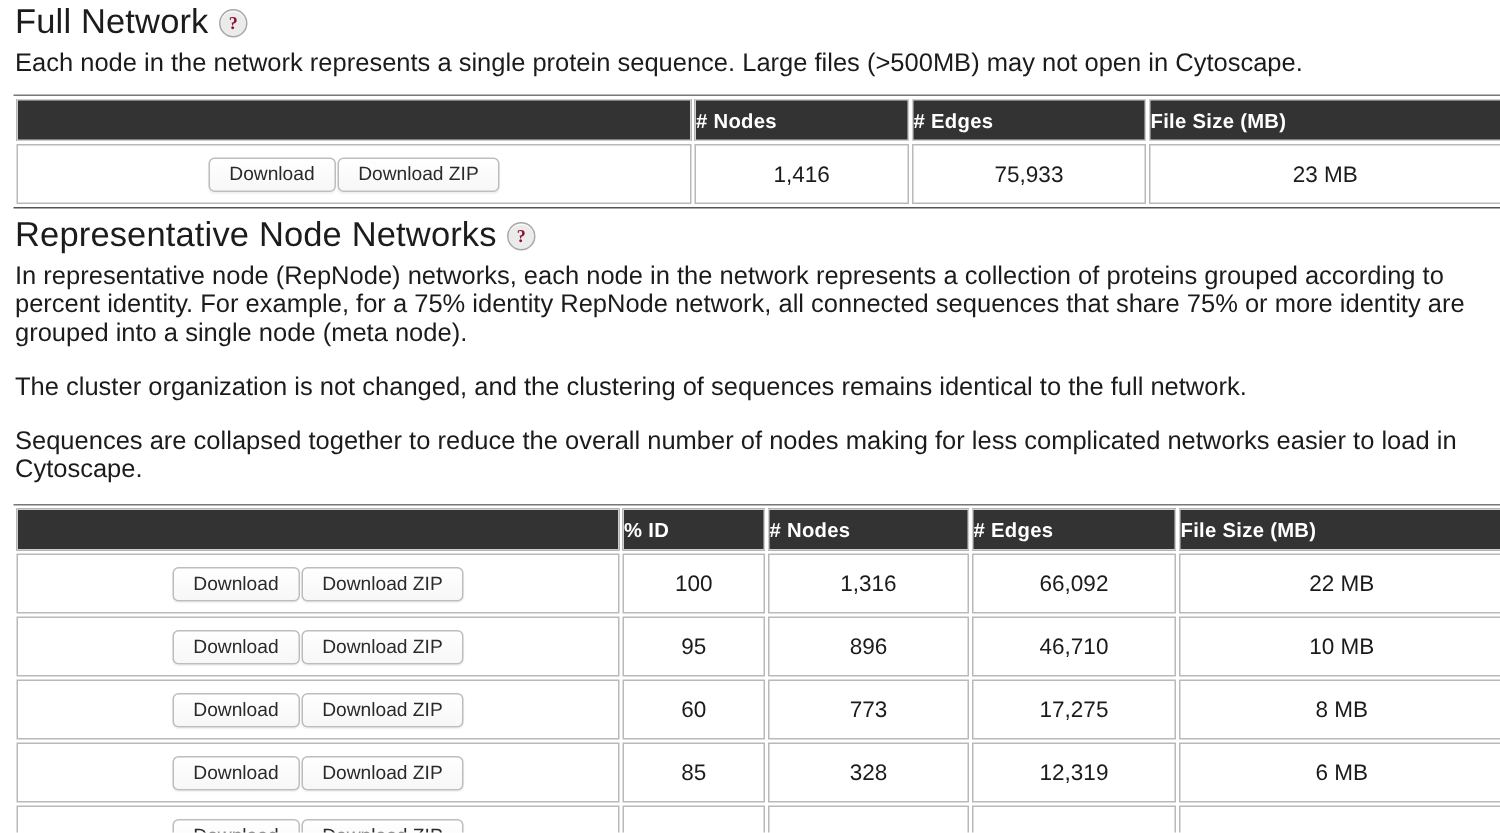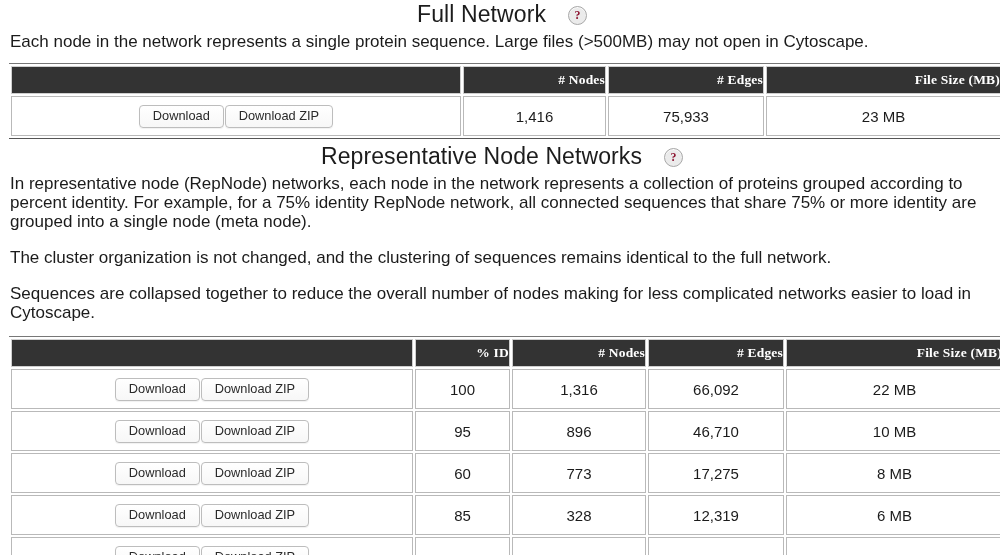--- a/index.html
+++ b/index.html
@@ -17,29 +17,28 @@
   }
   .page {
     padding: 0 6px 0 8px;
     box-sizing: border-box;
   }
 
   
   .section-head {
     display: flex;
     align-items: center;
-    gap: 22px;
+    gap: 7px;
     margin: 0;
     padding: 0 0 0 2px;
     font-size: 23px;
     font-weight: 400;
     line-height: 28px;
     color: #1c1c1c;
     letter-spacing: 0.1px;
-    justify-content: center;
   }
   .section-head.second {
     padding-top: 3px;
   }
   .help-icon {
     display: inline-flex;
     align-items: center;
     justify-content: center;
     width: 17px;
     height: 17px;
@@ -80,24 +79,23 @@
     border-top: 1px solid #777;
     border-bottom: 1px solid #555;
   }
   table.dl-table thead th {
     background: #333333;
     color: #ffffff;
     font-size: 13.5px;
     font-weight: bold;
     height: 22px;
     padding: 2px 0;
-    text-align: right;
+    text-align: left;
     border: 1px solid #cfcfcf;
     letter-spacing: 0.2px;
-    font-family: Liberation Serif, serif;
   }
   table.dl-table tbody td {
     background: #ffffff;
     border: 1px solid #b9b9b9;
     height: 38px;
     text-align: center;
     font-size: 15px;
     color: #1b1b1b;
     padding: 0;
   }

